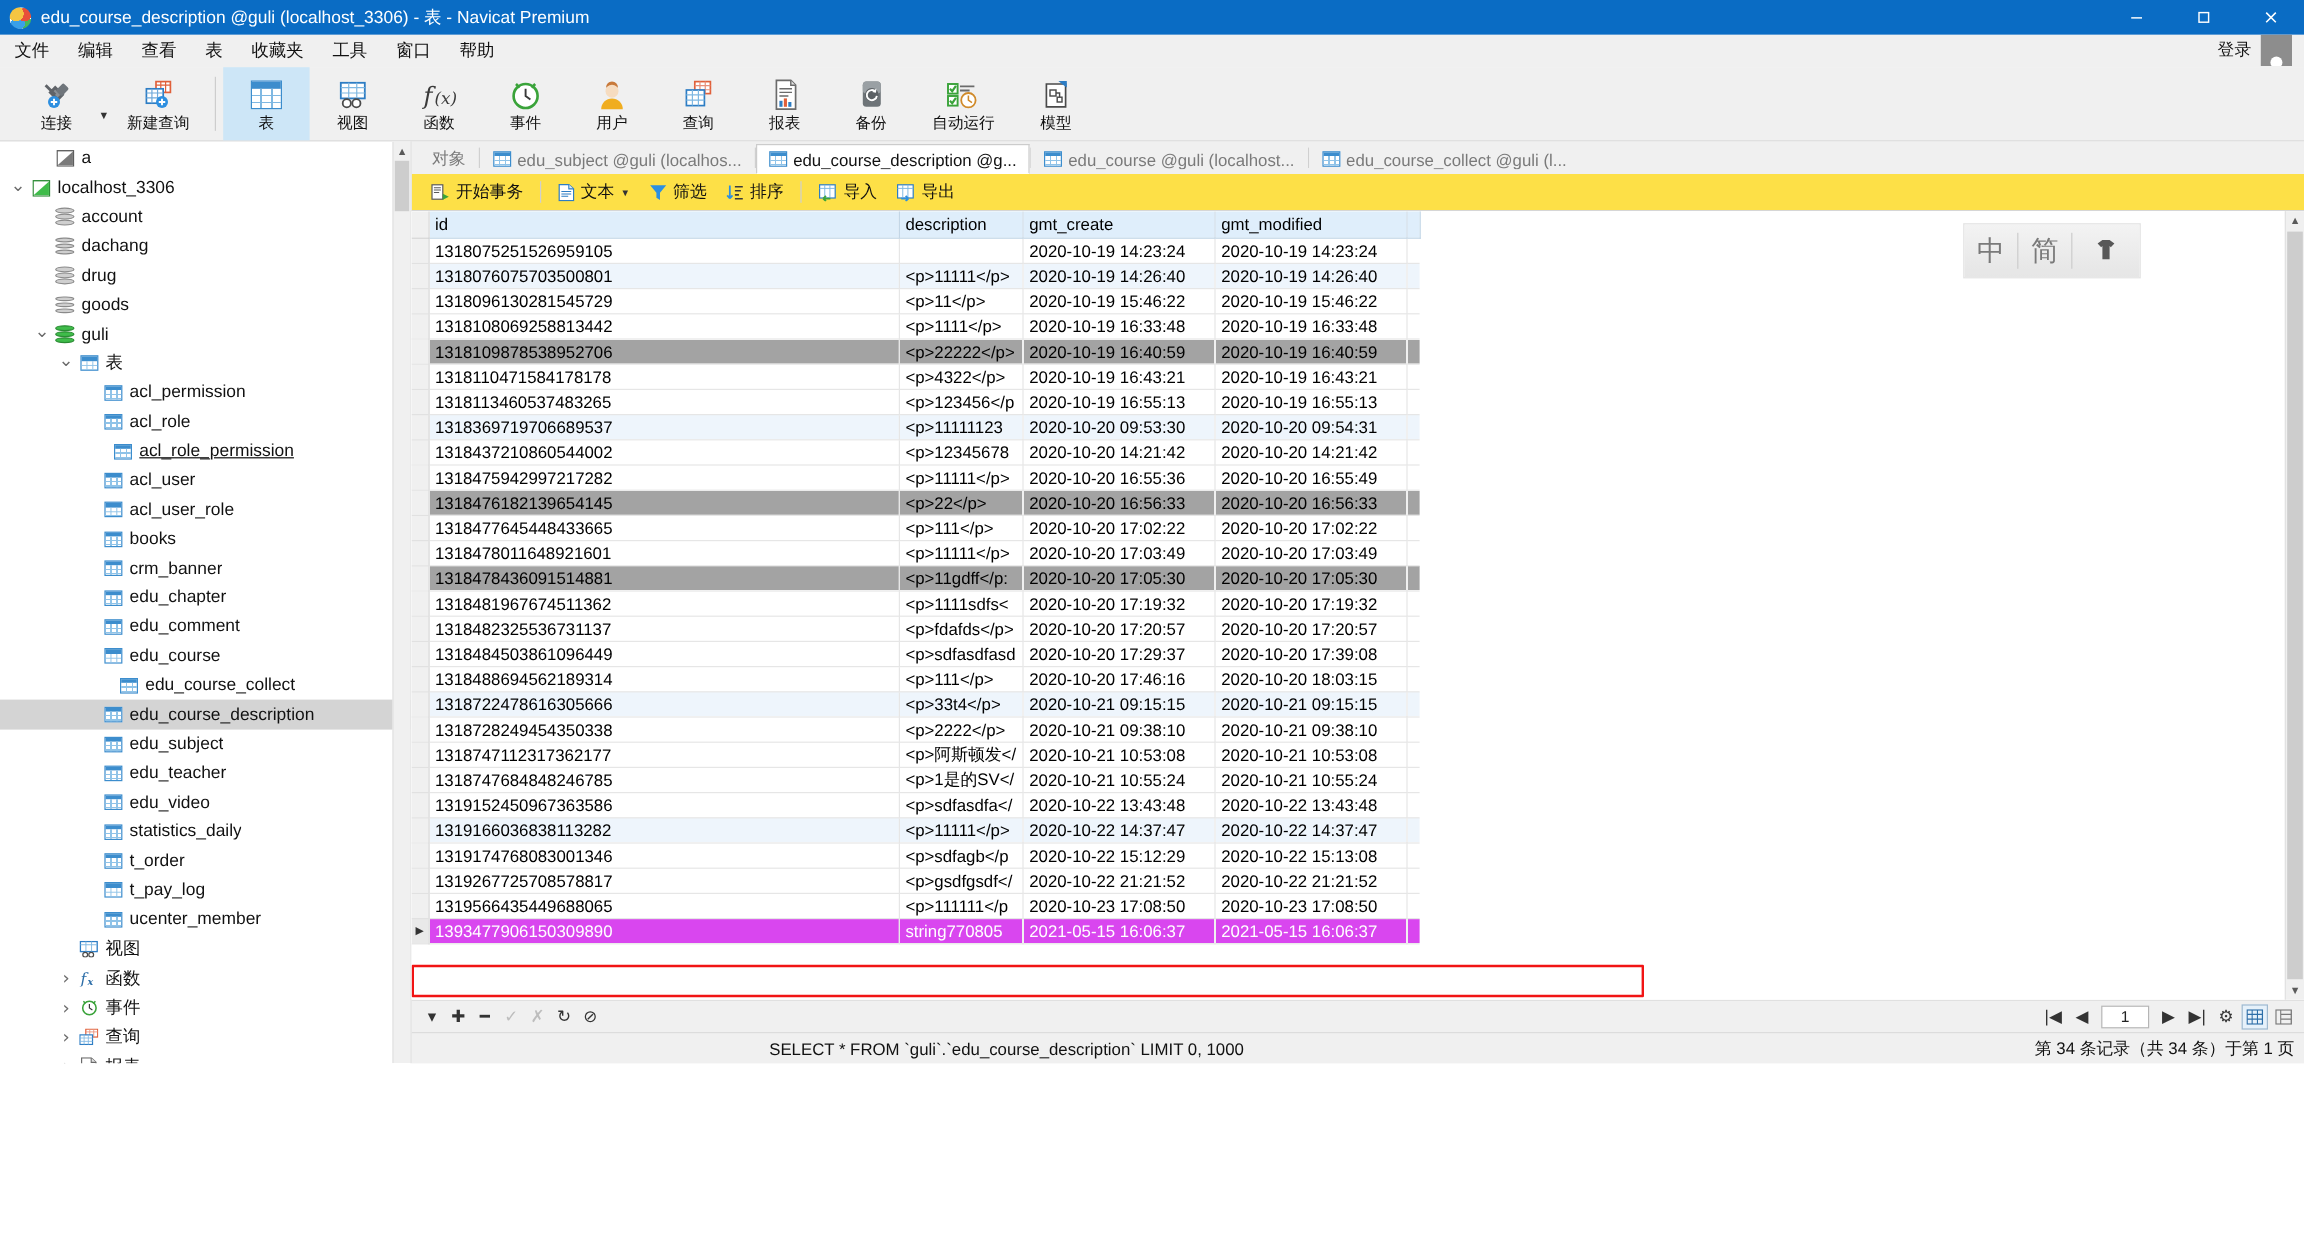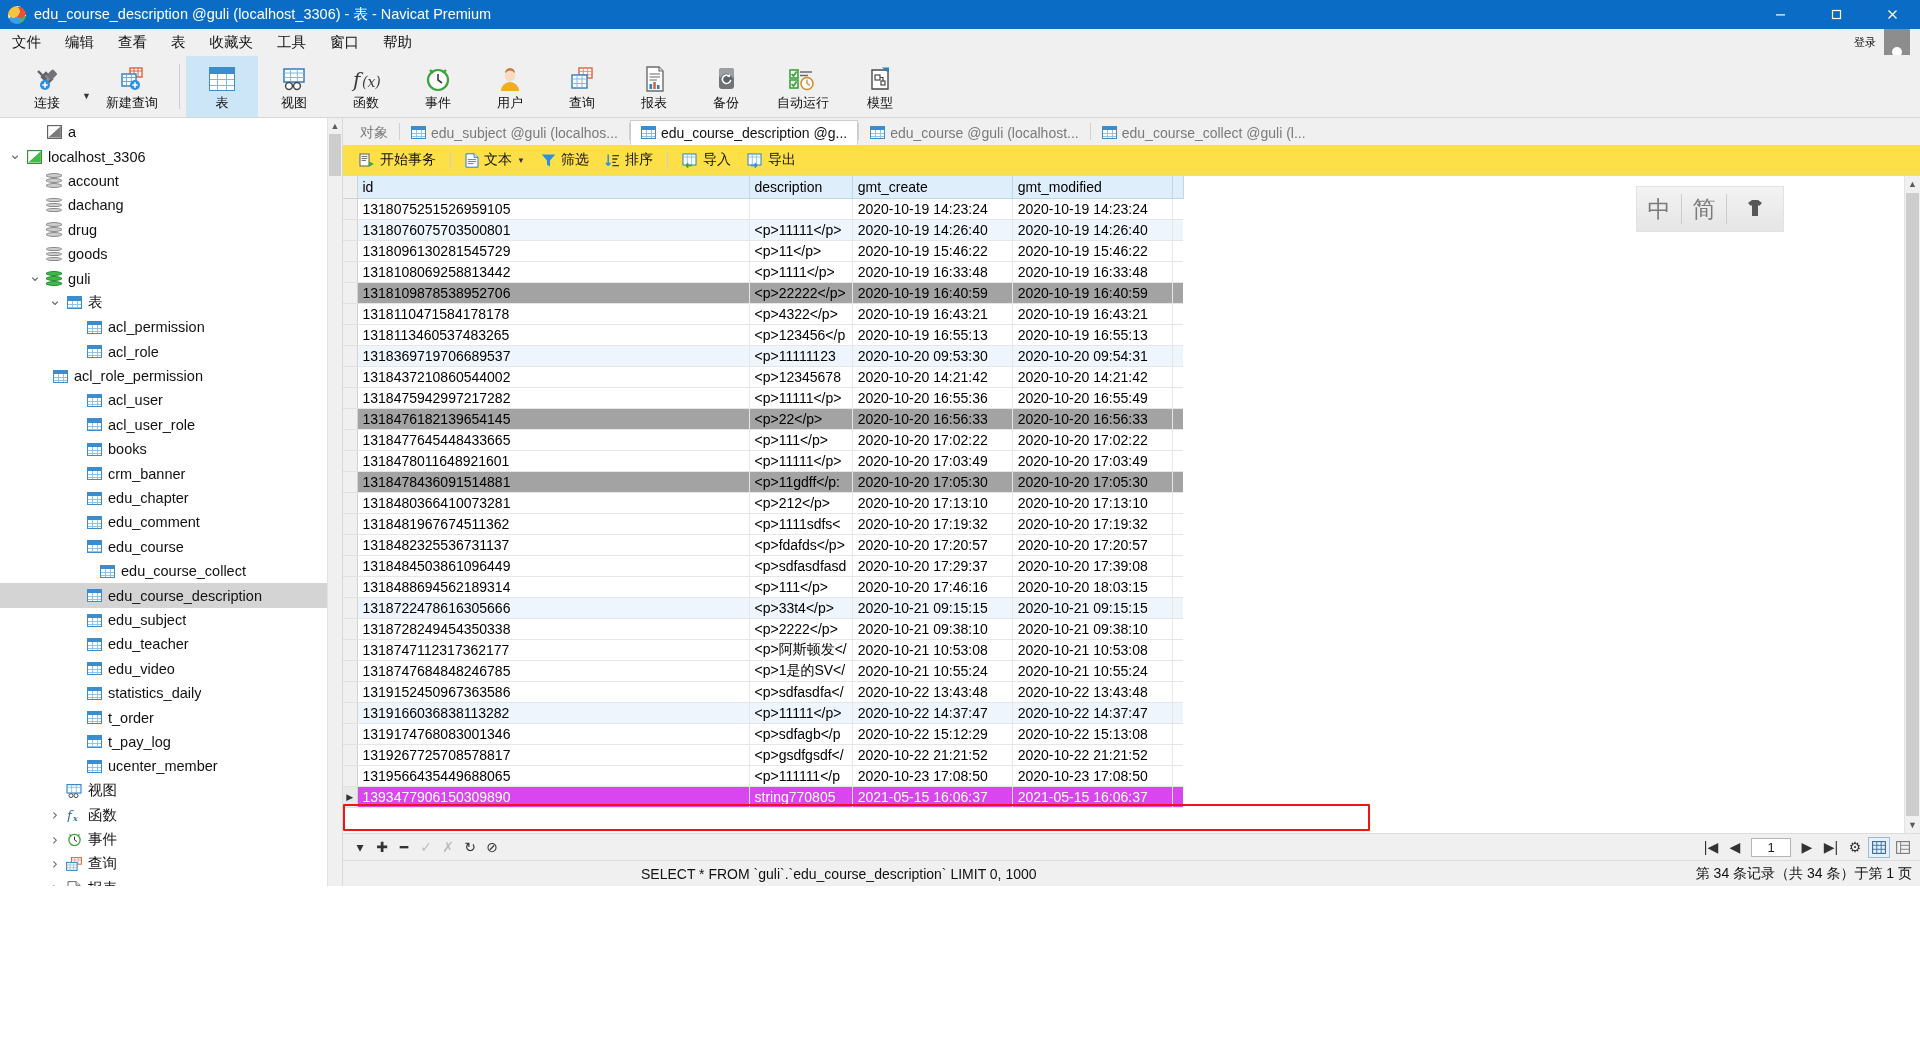--- a/index.html
+++ b/index.html
@@ -36,21 +36,21 @@
   .win-btn svg { display:block; }
 
   
   .menubar {
     height: 27px; background: #f0f0f0; display: flex; align-items: center;
     font-size: 14.5px; color: #111; flex: 0 0 27px; border-bottom: 1px solid #f0f0f0;
     position: relative;
   }
   .menubar .mi { padding: 0 12px; height: 27px; display: flex; align-items: center; white-space: nowrap; }
   .menu-right { margin-left: auto; display: flex; align-items: center; padding-right: 10px; gap: 8px; }
-  .menu-right .login { font-size: 11px; color: #111; }
+  .menu-right .login { font-size: 14px; color: #111; }
   .avatar-chip {
     width: 26px; height: 26px; background: #8d8d8d; display:flex; align-items:flex-end; justify-content:center;
     overflow:hidden;
   }
   .avatar-chip .head { width:10px; height:10px; border-radius:50%; background:#fff; margin-bottom:-2px; position:relative; }
   .avatar-chip .head:after{ content:""; position:absolute; width:20px; height:10px; border-radius:10px 10px 0 0; background:#fff; left:-5px; top:11px;}
 
   
   .toolbar {
     height: 62px; background: #f0f0f0; display: flex; align-items: stretch;
@@ -529,21 +529,21 @@
           </div>
           <div class="node" style="padding-left: 66px;">
             <span class="arrow"></span>
             <span class="nico">
               <span style="display: flex; align-items: center; justify-content: center;">
                 <span class="ico-table sm" style="display:block"></span>
               </span>
             </span>
             <span class="nlab">acl_role</span>
           </div>
-          <div class="node" style="padding-left: 32px;">
+          <div class="node" style="padding-left: 74px; text-decoration: underline;">
             <span class="arrow"></span>
             <span class="nico">
               <span style="display: flex; align-items: center; justify-content: center;">
                 <span class="ico-table sm" style="display:block"></span>
               </span>
             </span>
             <span class="nlab">acl_role_permission</span>
           </div>
           <div class="node" style="padding-left: 66px;">
             <span class="arrow"></span>
@@ -1048,28 +1048,20 @@
                   <td class="col-gmtc">2020-10-20 17:03:49</td>
                   <td class="col-gmtm">2020-10-20 17:03:49</td>
                   <td class="col-rest" style="border-right: none;"></td>
                 </tr>
                 <tr class="alt">
                   <td class="rowmark"></td>
                   <td class="col-id">1318478436091514881</td>
                   <td class="col-desc">&lt;p&gt;11gdff&lt;/p:</td>
                   <td class="col-gmtc">2020-10-20 17:05:30</td>
                   <td class="col-gmtm">2020-10-20 17:05:30</td>
-                  <td class="col-rest" style="border-right: none;"></td>
-                </tr>
-                <tr class="">
-                  <td class="rowmark"></td>
-                  <td class="col-id">1318480366410073281</td>
-                  <td class="col-desc">&lt;p&gt;212&lt;/p&gt;</td>
-                  <td class="col-gmtc">2020-10-20 17:13:10</td>
-                  <td class="col-gmtm">2020-10-20 17:13:10</td>
                   <td class="col-rest" style="border-right: none;"></td>
                 </tr>
                 <tr class="">
                   <td class="rowmark"></td>
                   <td class="col-id">1318481967674511362</td>
                   <td class="col-desc">&lt;p&gt;1111sdfs&lt;</td>
                   <td class="col-gmtc">2020-10-20 17:19:32</td>
                   <td class="col-gmtm">2020-10-20 17:19:32</td>
                   <td class="col-rest" style="border-right: none;"></td>
                 </tr>

